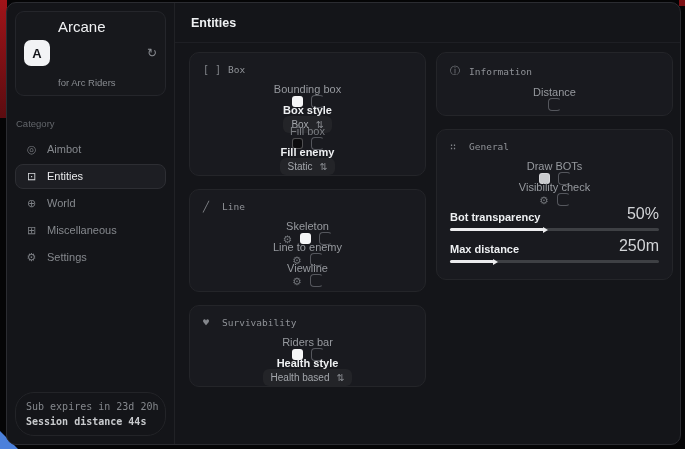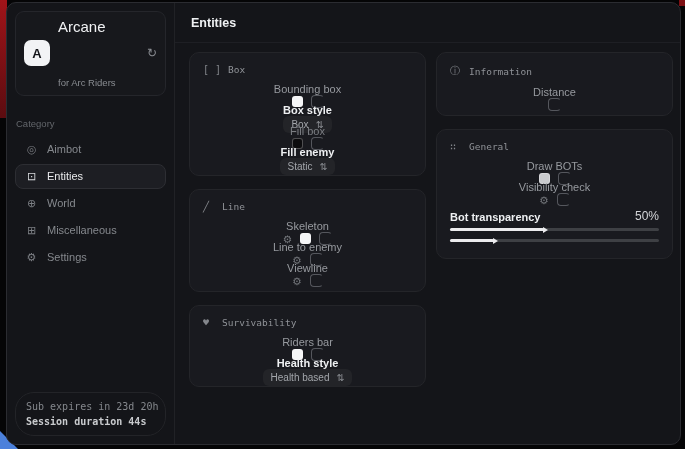--- a/index.html
+++ b/index.html
@@ -59,21 +59,21 @@
   .swatch { width:11px; height:11px; border-radius:3px; border:1px solid rgba(255,255,255,0.28); }
   .cb { width:13px; height:13px; border:1.4px solid #55575d; border-right-color:transparent;
         border-radius:4px; }
   .gear { color:#74777c; font-size:10.5px; }
   .dd { display:flex; align-items:center; gap:7px; background:#232428; border-radius:6px;
         padding:3px 8px; font-size:10px; color:#a3a6ab; cursor:pointer; }
   .dd-ic { font-size:9.5px; color:#8e9196; }
 
   .slider-group { margin-top:5px; }
   .slider-head { display:flex; justify-content:space-between; align-items:flex-end; height:16px; }
-  .slider-val { font-size:12px; color:#d3d5d8; }
+  .slider-val { font-size:16px; color:#d3d5d8; }
   .track { margin:5px 0 8px; height:3px; background:#3e4044; border-radius:2px; position:relative; }
   .fill { height:100%; background:#ececee; border-radius:2px; position:relative; }
   .fill::after { content:""; position:absolute; right:-4px; top:50%; transform:translateY(-50%);
                  width:0; height:0; border-left:5px solid #ececee;
                  border-top:3.5px solid transparent; border-bottom:3.5px solid transparent; }
 </style>
 </head>
 <body>
 
 <div class="bg-red-left"></div>
@@ -113,21 +113,21 @@
         <span>Miscellaneous</span>
       </div>
       <div class="nav-item">
         <span class="nic">⚙</span>
         <span>Settings</span>
       </div>
     </div>
 
     <div class="side-footer">
       <div class="sf1">Sub expires in 23d 20h</div>
-      <div class="sf2">Session duration 44s</div>
+      <div class="sf2">Session distance 44s</div>
     </div>
   </div>
 
   <div class="main">
     <div class="main-header">Entities</div>
 
     <div class="content">
 
       <div class="col">
 
@@ -256,20 +256,24 @@
             <div class="slider-head">
               <span class="lbl bright">Bot transparency</span>
               <span class="slider-val">50%</span>
             </div>
             <div class="track">
               <div class="fill" style="width: 45%;"></div>
             </div>
           </div>
 
           <div class="slider-group">
+            <div class="slider-head">
+              <span class="lbl bright">Max distance</span>
+              <span class="slider-val">250m</span>
+            </div>
             <div class="track">
               <div class="fill" style="width: 21%;"></div>
             </div>
           </div>
         </div>
 
       </div>
     </div>
   </div>
 </div>

